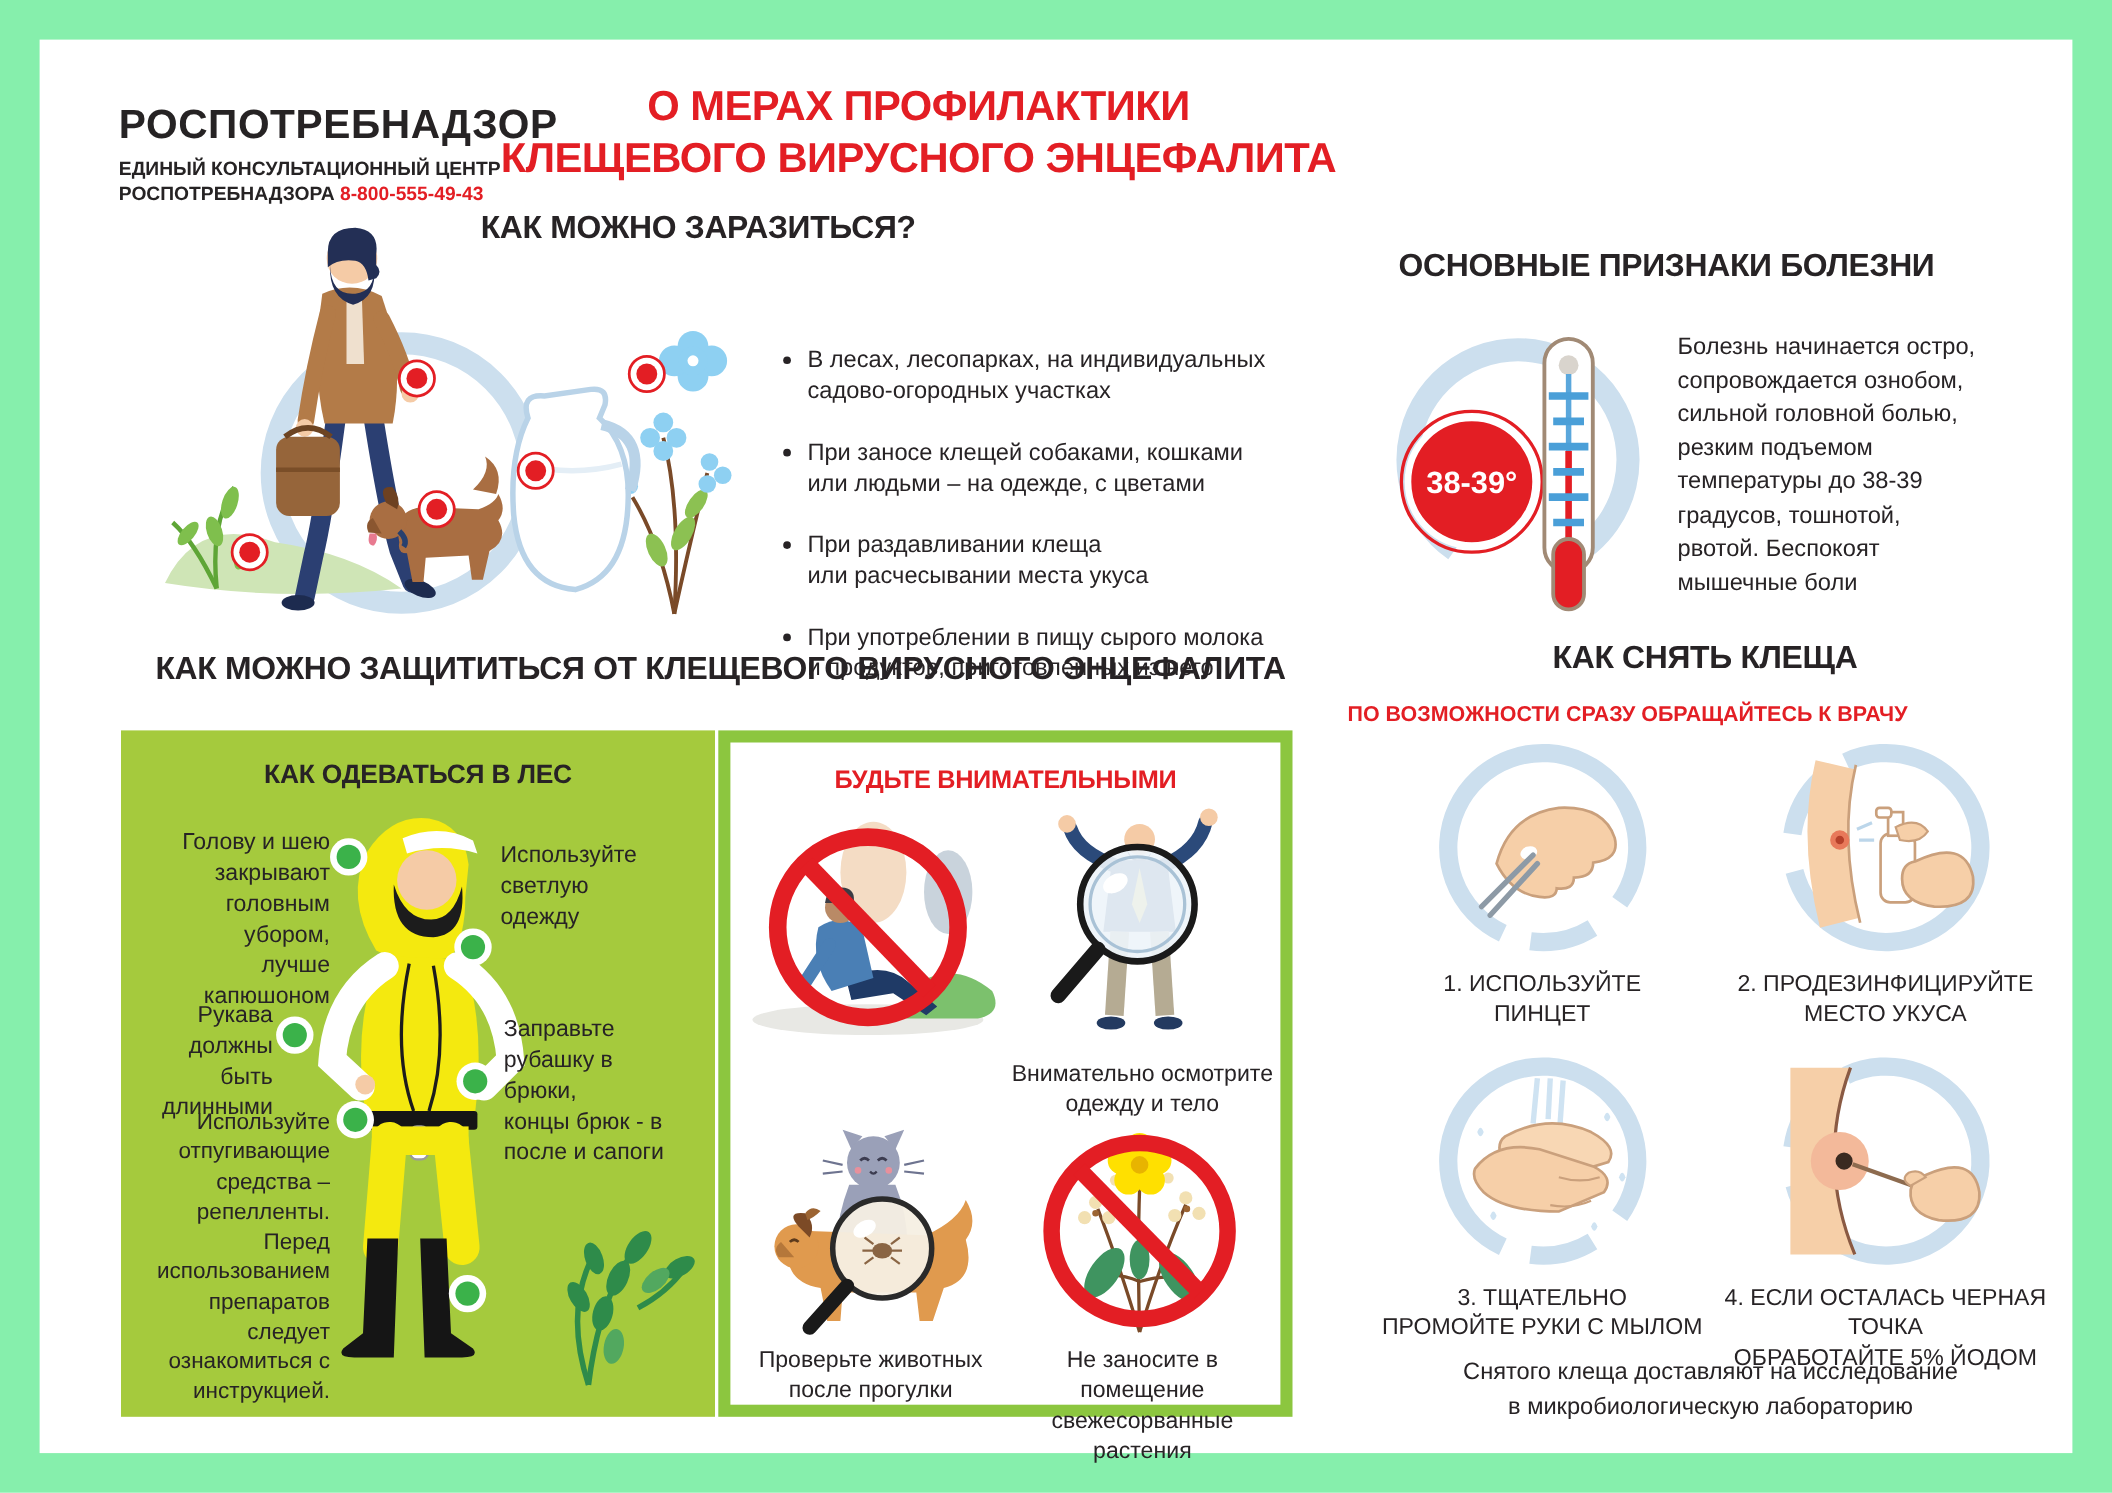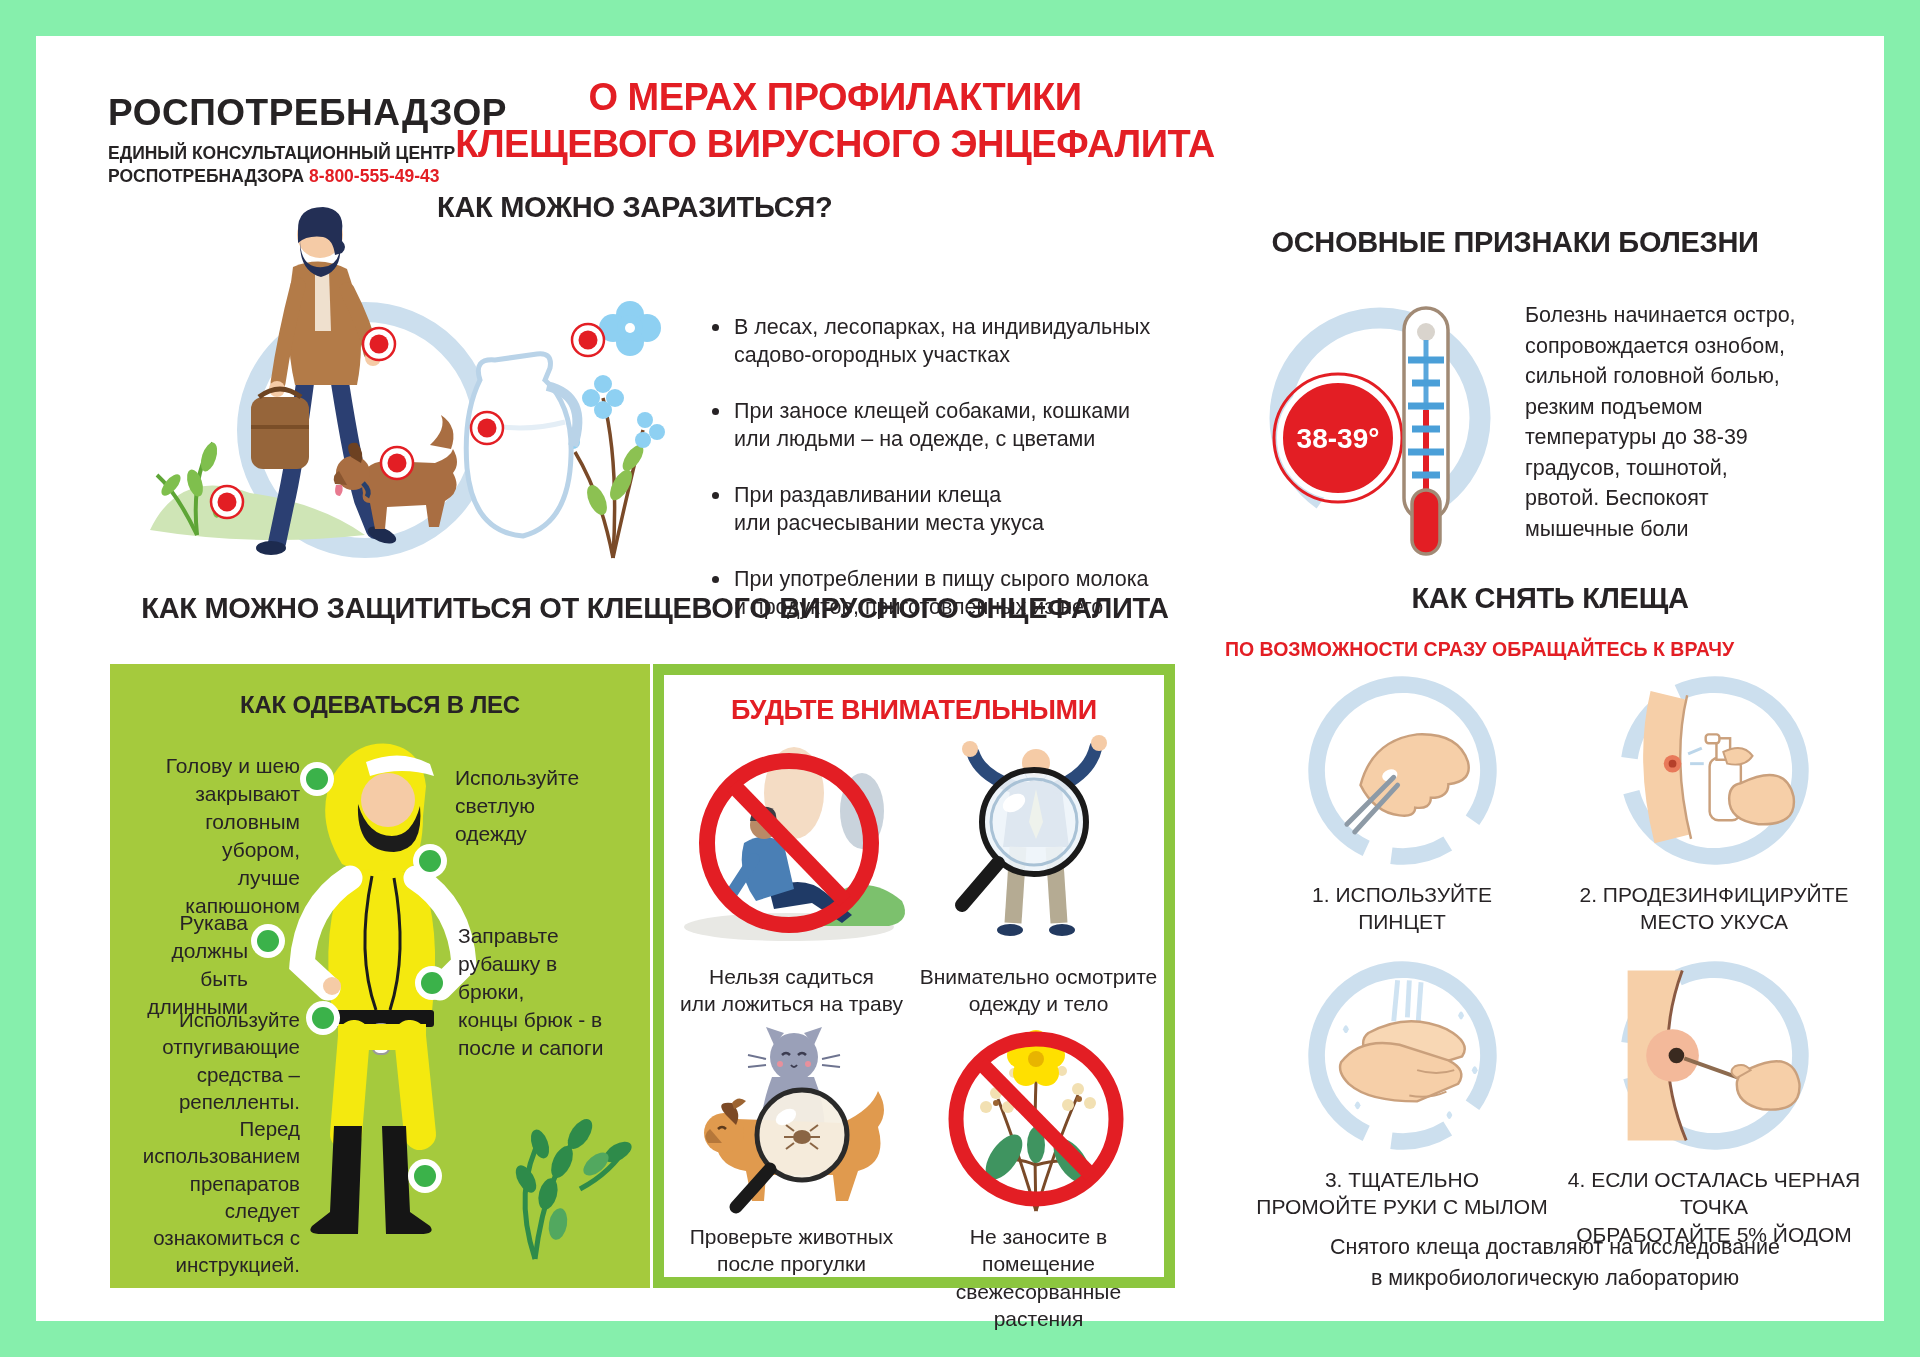--- a/index.html
+++ b/index.html
@@ -23,21 +23,21 @@
   .bullets li { position:relative; padding-left:32px; margin-bottom:10px; font-size:21.5px; line-height:1.3; }
   .bullets li::before { content:""; position:absolute; left:10px; top:10px; width:7px; height:7px; border-radius:50%; background:#272325; }
 
   .body-text { font-size:21.5px; line-height:1.42; }
 
   .panel-green { width:540px; height:624px; background:#a5ca3d; }
   .panel-green h3 { text-align:center; font-size:24px; letter-spacing:-0.2px; }
   .suit-label { font-size:21px; line-height:1.33; color:#272325; z-index:2; }
 
   .panel-white { width:522px; height:624px; background:#fff; border:11px solid #8cc63f; }
-  .panel-white h3 { text-align:center; font-size:27px; }
+  .panel-white h3 { text-align:center; font-size:23px; }
   .quad-caption { font-size:21px; line-height:1.3; text-align:center; }
 
   .steps-grid { display:grid; grid-template-columns:312px 312px; row-gap:14px; width:624px; }
   .step-cell { display:flex; flex-direction:column; align-items:center; }
   .step-caption { margin-top:8px; font-size:21px; line-height:1.3; text-align:center; min-height:58px; }
   .removal-subtitle { font-size:19.5px; font-weight:700; color:#e31e24; text-align:left; }
   .note { font-size:21.5px; line-height:1.42; text-align:center; }
   .center { text-align:center; }
 </style>
 </head>
@@ -287,22 +287,20 @@
       <ellipse cx="115" cy="196" rx="105" ry="14" fill="#e8e8e4"></ellipse>
       <path d="M150 170 Q190 138 228 170 Q238 190 215 195 L150 195 Z" fill="#7cc16d"></path>
       <path d="M95 158 Q130 142 152 162 L178 184 L168 192 L138 172 L100 178 Z" fill="#1f3a66"></path>
       <path d="M70 112 Q92 98 110 114 L120 158 L82 170 Q62 142 70 112 Z" fill="#4a7fb5"></path>
       <path d="M80 128 L54 168" stroke="#4a7fb5" stroke-width="12" stroke-linecap="round"></path>
       <circle cx="90" cy="94" r="14" fill="#b98a66"></circle>
       <path d="M76 90 Q78 74 94 76 Q104 78 102 90 Z" fill="#3c3c44"></path>
       <circle cx="115" cy="112" r="82" fill="none" stroke="#e31e24" stroke-width="16"></circle>
       <line x1="59" y1="54" x2="171" y2="170" stroke="#e31e24" stroke-width="16"></line>
     </svg>
-    <div class="abs quad-caption pre" style="left:5px; top:288px; width:245px;">Нельзя садиться
-или ложиться на траву</div>
 
     <svg class="abs" style="left:252px; top:52px;" width="240" height="226" viewBox="0 0 240 226">
       <circle cx="120" cy="36" r="14" fill="#f5cba6"></circle>
       <path d="M108 40 Q110 56 122 54 Q132 52 132 40 Q132 54 120 58 Q108 54 108 40 Z" fill="#233a60"></path>
       <path d="M95 55 L145 55 L153 120 L87 120 Z" fill="#2b4a7a"></path>
       <path d="M98 60 Q64 48 57 26" stroke="#2b4a7a" stroke-width="13" stroke-linecap="round" fill="none"></path>
       <path d="M142 60 Q174 46 180 20" stroke="#2b4a7a" stroke-width="13" stroke-linecap="round" fill="none"></path>
       <circle cx="54" cy="22" r="8" fill="#f5cba6"></circle>
         <circle cx="183" cy="16" r="8" fill="#f5cba6"></circle>
       <path d="M102 120 L97 196" stroke="#b5ab93" stroke-width="17"></path>

